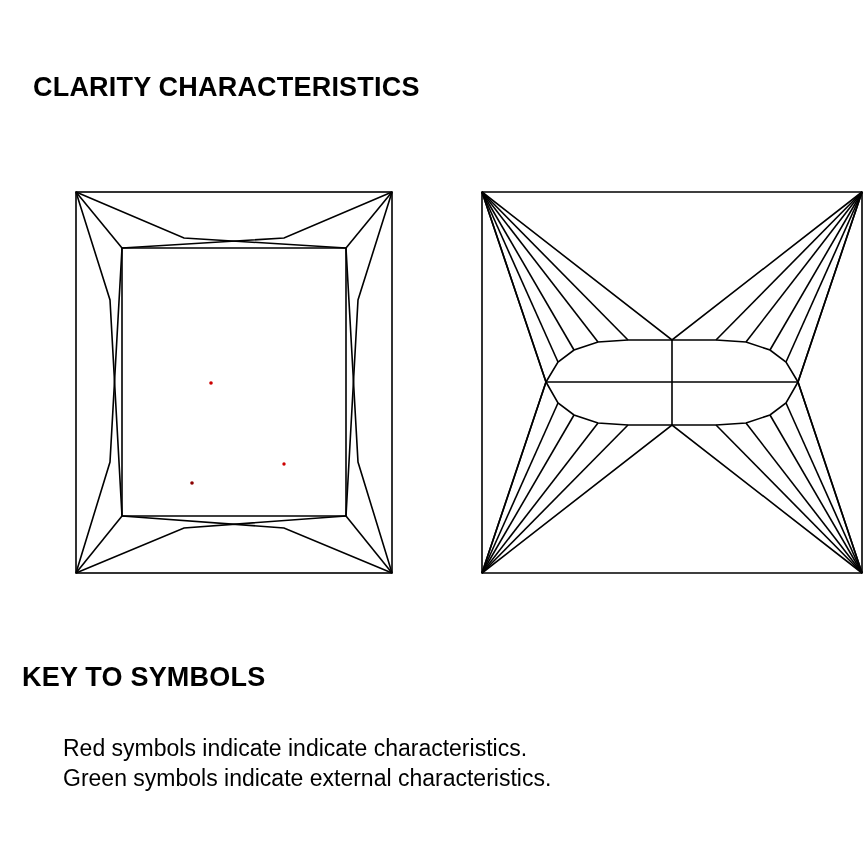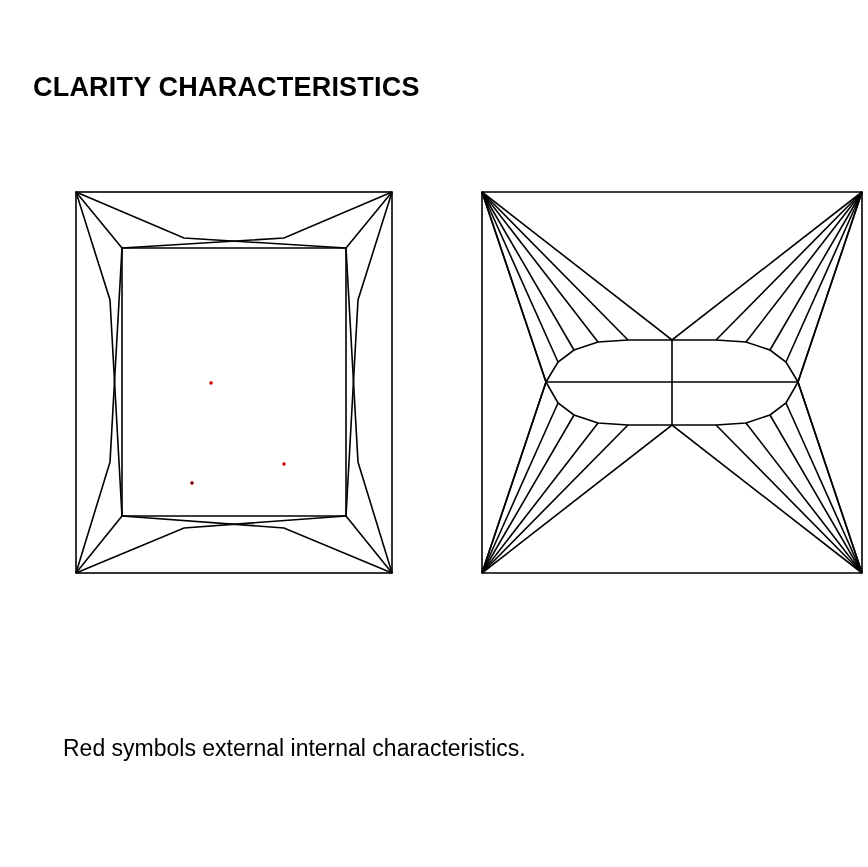--- a/index.html
+++ b/index.html
@@ -143,17 +143,19 @@
           <path d="M 4 383 L 68 192"></path>
 
           <path d="M 384 2 L 320 192"></path>
           <path d="M 384 383 L 320 192"></path>
         </g>
       </svg>
     </div>
 
   </div>
 
+  <div class="heading" id="key-heading">KEY TO SYMBOLS</div>
 
-  <div class="key-text" id="key-line-1">Red symbols external internal characteristics.</div>
+  <div class="key-text" id="key-line-1">Red symbols indicate indicate characteristics.</div>
 
+  <div class="key-text" id="key-line-2">Green symbols indicate external characteristics.</div>
 
 </div>
 
 </body></html>

